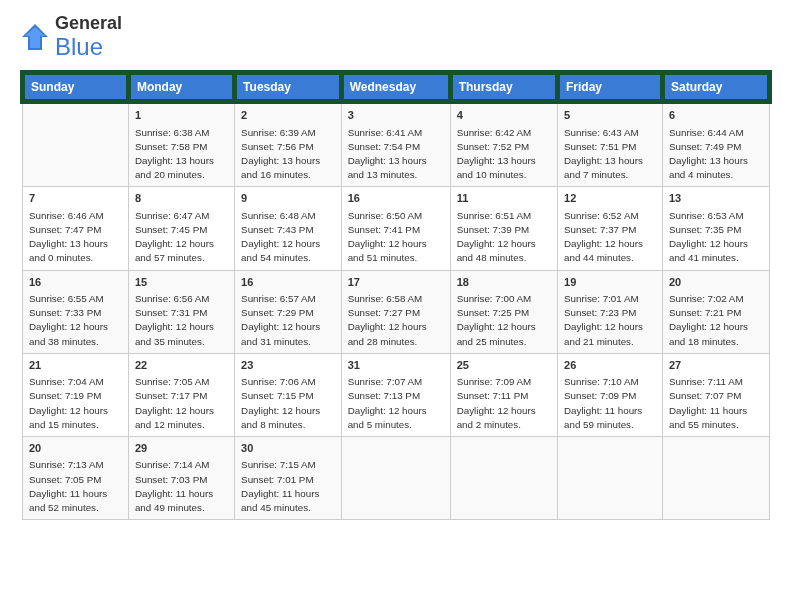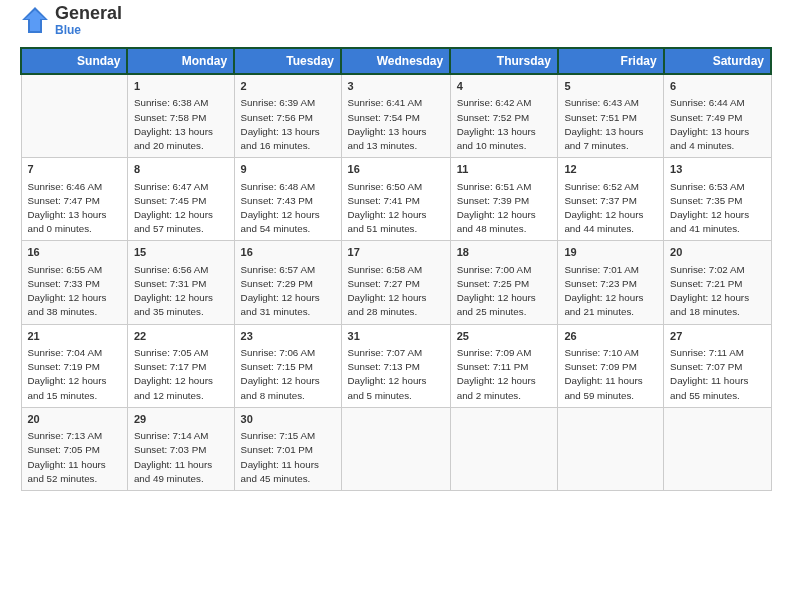--- a/index.html
+++ b/index.html
@@ -7,21 +7,21 @@
       font-family: Arial, sans-serif;
       background: #fff;
       width: 792px;
       height: 612px;
       overflow: hidden;
     }
     .page {
       width: 792px;
       height: 612px;
       background: #fff;
-      padding: 4px 20px;
+      padding: 14px 20px;
     }
     .header {
       display: flex;
       justify-content: space-between;
       align-items: flex-start;
       margin-bottom: 10px;
     }
     .logo {
       display: flex;
       align-items: center;
@@ -30,22 +30,22 @@
       display: flex;
       flex-direction: column;
       line-height: 1.1;
     }
     .logo-general {
       font-size: 18px;
       font-weight: bold;
       color: #333;
     }
     .logo-blue {
-      font-size: 12px;
-      font-weight: bold;
+      font-size: 24px;
+      font-weight: normal;
       color: #3a7bd5;
     }
     .title-block {
       text-align: right;
     }
     .month-title {
       font-size: 32px;
       font-weight: bold;
       color: #333;
     }
@@ -55,24 +55,24 @@
     }
     table {
       width: 100%;
       border-collapse: collapse;
       font-size: 10.5px;
     }
     thead tr th {
       background-color: #3a7bd5;
       color: #fff;
       padding: 5px 6px;
-      text-align: right;
+      text-align: left;
       font-size: 12px;
       font-weight: bold;
-      border: 2px solid #14532d;
+      border: 5px solid #14532d;
     }
     tbody tr td {
       border: 1px solid #ccc;
       padding: 4px 6px;
       vertical-align: top;
       width: 113px;
       height: 75px;
       color: #333;
       font-size: 10px;
       line-height: 1.4;

